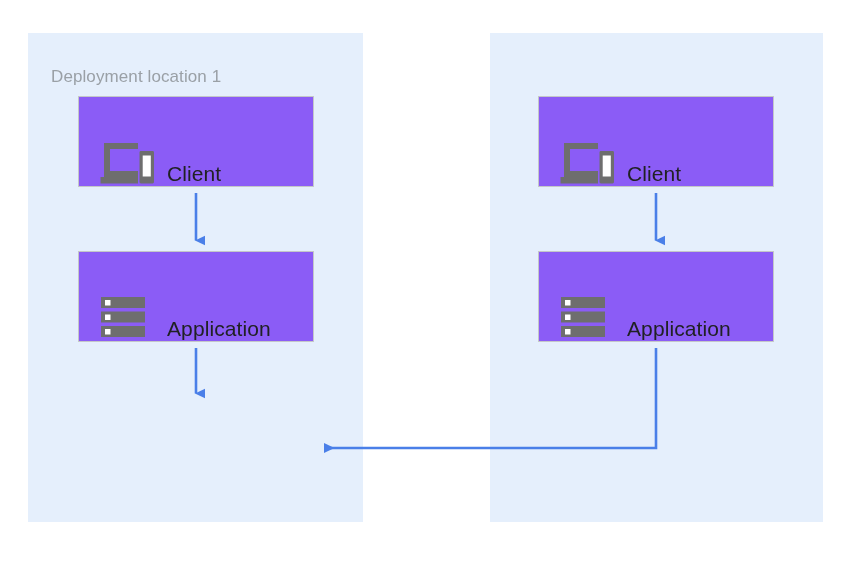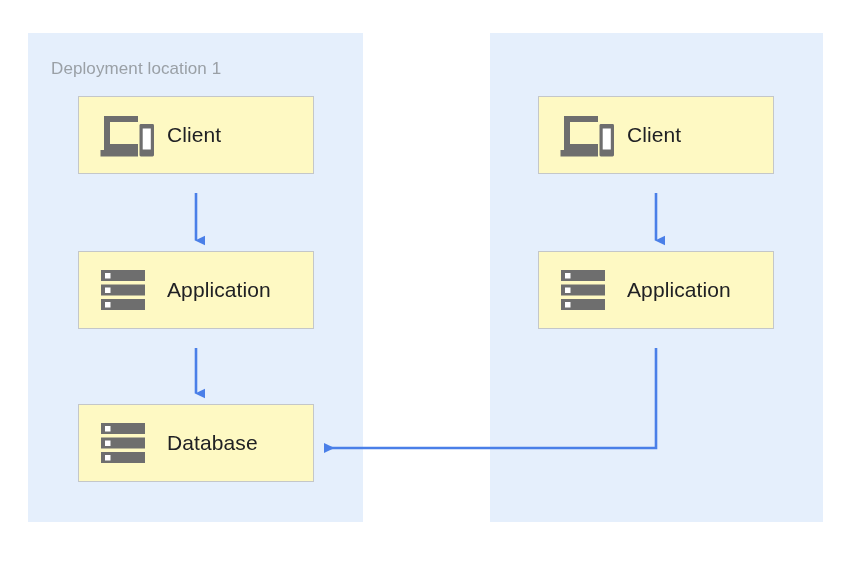--- a/index.html
+++ b/index.html
@@ -28,35 +28,36 @@
   #zone-2 { left: 490px; top: 33px; width: 333px; height: 489px; }
 
   .zone-label {
     position: absolute;
     color: #9aa0a6;
     font-size: 17px;
     line-height: 20px;
     letter-spacing: .1px;
     white-space: nowrap;
     font-family: "Liberation Sans", sans-serif;
+    margin-top: 8px;
   }
   #zone-1-label { left: 51px;  top: 59px; }
   #zone-2-label { left: 513px; top: 59px; }
 
   
   .node {
     position: absolute;
-    background: #fef9c3;
+    background: #8b5cf6;
     border: 1px solid #c4c7c9;
     box-sizing: border-box;
     display: flex;
     flex-direction: row;
-    align-items: center;
+    align-items: flex-end;
     width: 236px;
-    height: 78px;
+    height: 91px;
   }
   .node .node-icon {
     width: 56px;
     height: 48px;
     margin-left: 20px;
     margin-right: 12px;
     flex: 0 0 auto;
     display: block;
   }
   .node .node-label {
@@ -138,31 +139,20 @@
       <rect x="2" y="4" width="44" height="11" fill="#6e6e6e"></rect>
       <rect x="6" y="7" width="5.5" height="5.5" fill="#ffffff"></rect>
       <rect x="2" y="18.5" width="44" height="11" fill="#6e6e6e"></rect>
       <rect x="6" y="21.5" width="5.5" height="5.5" fill="#ffffff"></rect>
       <rect x="2" y="33" width="44" height="11" fill="#6e6e6e"></rect>
       <rect x="6" y="36" width="5.5" height="5.5" fill="#ffffff"></rect>
     </svg>
     <span class="node-label">Application</span>
   </div>
 
-  <div class="node" id="node-db-1">
-    <svg class="node-icon" viewBox="0 0 56 48" xmlns="http://www.w3.org/2000/svg">
-      <rect x="2" y="4" width="44" height="11" fill="#6e6e6e"></rect>
-      <rect x="6" y="7" width="5.5" height="5.5" fill="#ffffff"></rect>
-      <rect x="2" y="18.5" width="44" height="11" fill="#6e6e6e"></rect>
-      <rect x="6" y="21.5" width="5.5" height="5.5" fill="#ffffff"></rect>
-      <rect x="2" y="33" width="44" height="11" fill="#6e6e6e"></rect>
-      <rect x="6" y="36" width="5.5" height="5.5" fill="#ffffff"></rect>
-    </svg>
-    <span class="node-label">Database</span>
-  </div>
 
   <div class="node" id="node-client-2">
     <svg class="node-icon" viewBox="0 0 56 48" xmlns="http://www.w3.org/2000/svg">
       <path d="M5 5 H39 V11 H11 V33 H39 V39 H5 Z" fill="#6e6e6e"></path>
       <rect x="1.5" y="39" width="37.5" height="6.5" fill="#6e6e6e"></rect>
       <rect x="40.5" y="13" width="14.5" height="32.5" rx="1.4" fill="#6e6e6e"></rect>
       <rect x="43.7" y="17.5" width="8.1" height="21" fill="#ffffff"></rect>
     </svg>
     <span class="node-label">Client</span>
   </div>

